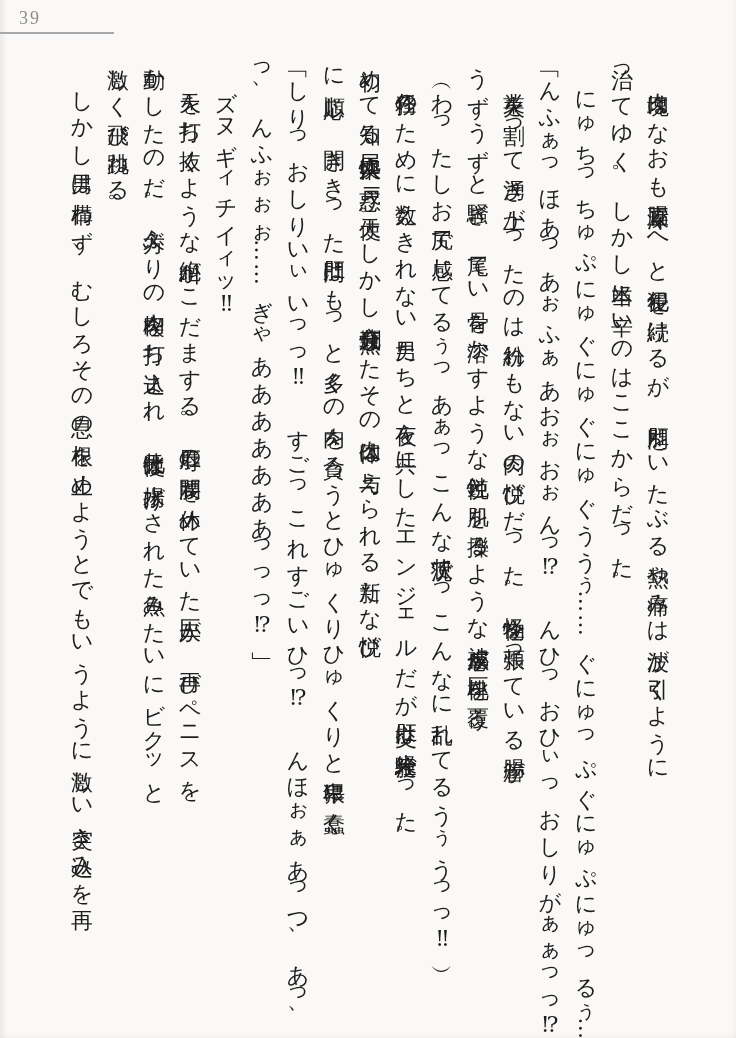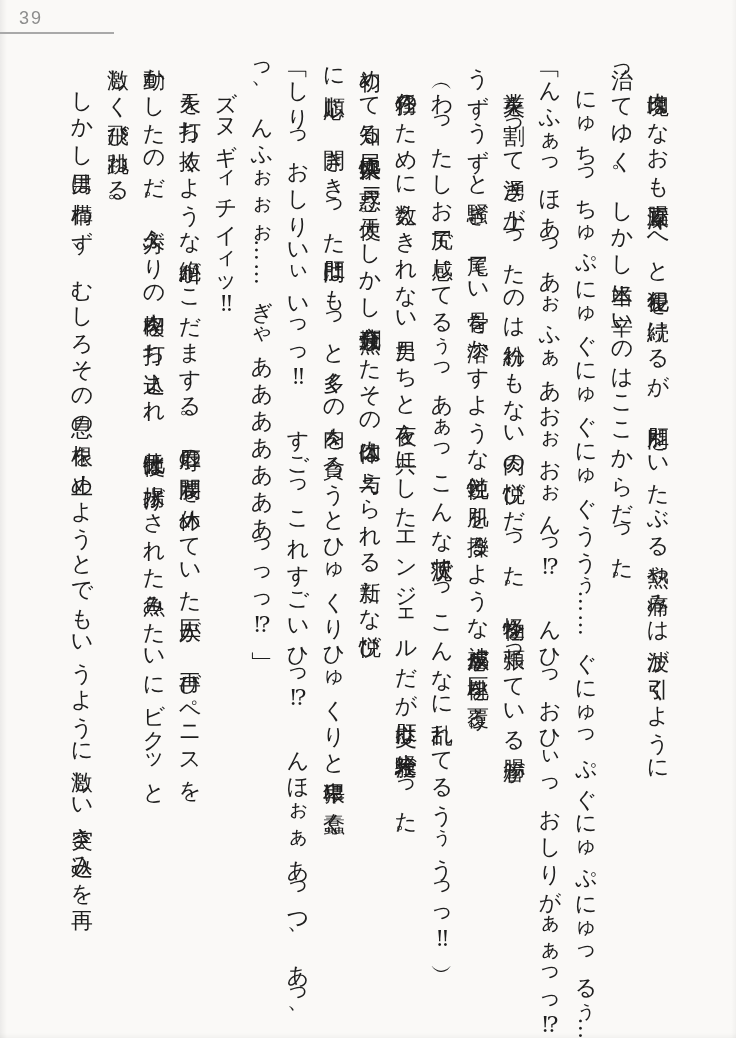--- a/index.html
+++ b/index.html
@@ -23,21 +23,21 @@
     pointer-events: none;
     background:
       linear-gradient(to right, rgba(0,0,0,0.06), rgba(0,0,0,0) 7px),
       linear-gradient(to left, rgba(0,0,0,0.03), rgba(0,0,0,0) 5px),
       linear-gradient(to top, rgba(0,0,0,0.03), rgba(0,0,0,0) 5px);
   }
   .folio-num {
     position: absolute;
     top: 8px;
     left: 19px;
-    font-family: Liberation Sans, sans-serif;
+    font-family: Liberation Serif, serif;
     font-size: 18px;
     letter-spacing: 2px;
     color: #8d8d8d;
     text-align: right;
   }
   .folio-rule {
     position: absolute;
     top: 32px;
     left: 0;
     width: 114px;

